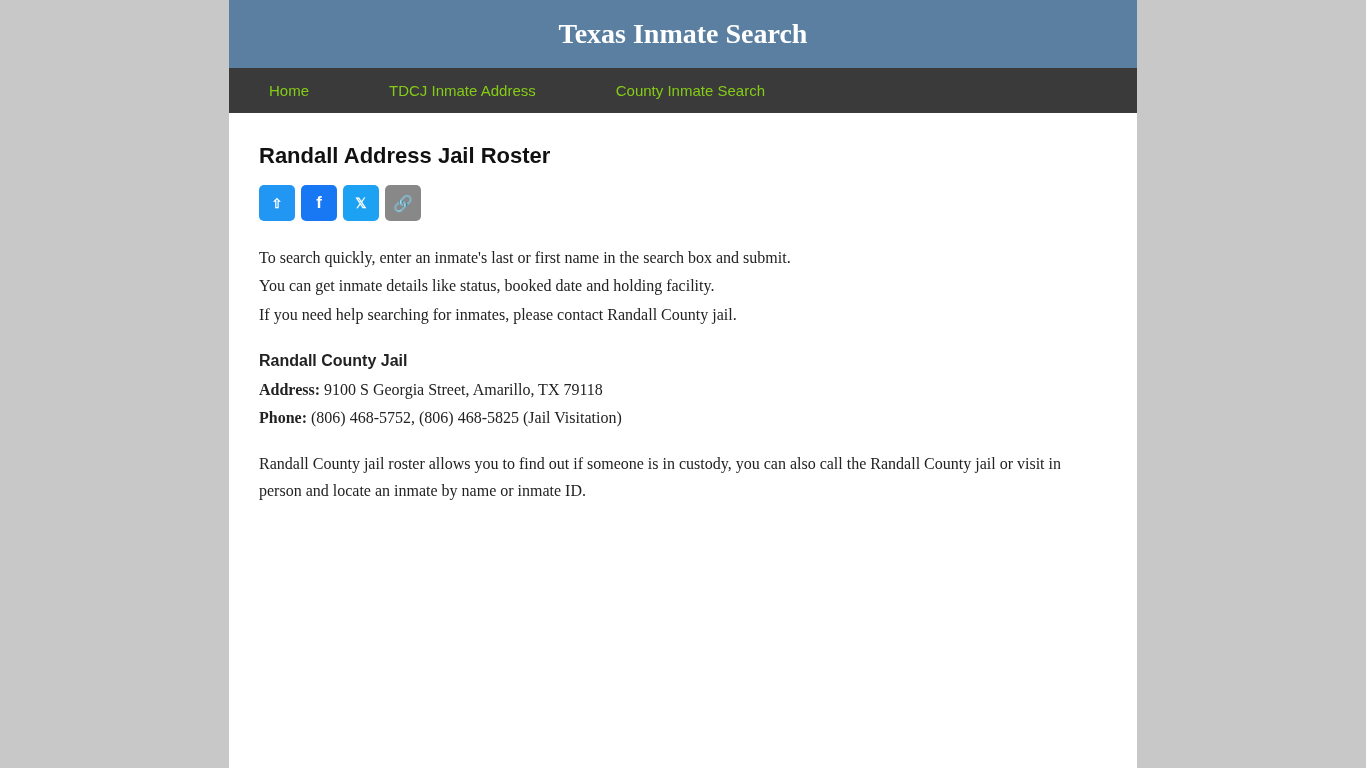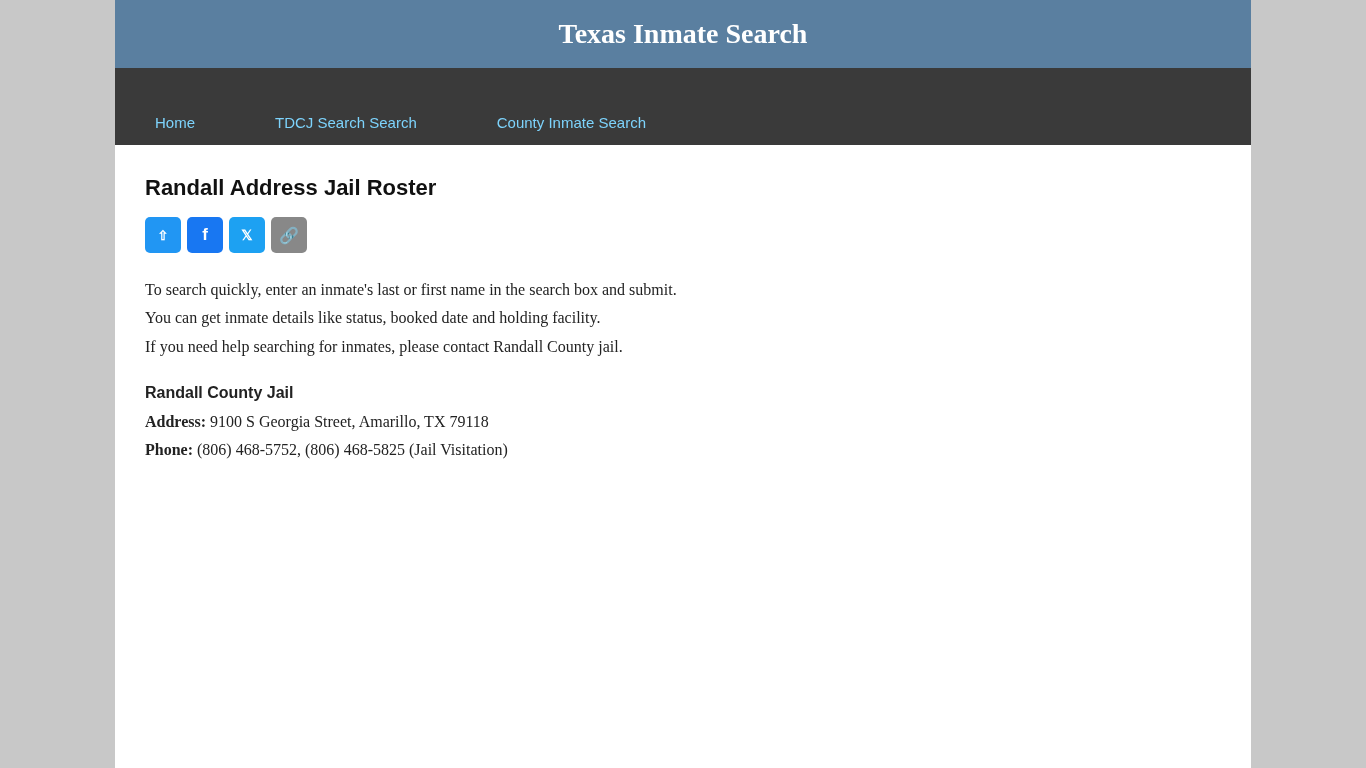--- a/index.html
+++ b/index.html
@@ -16,21 +16,21 @@
     }
 
     .outer-wrapper {
       max-width: 1366px;
       margin: 0 auto;
       display: flex;
       justify-content: center;
     }
 
     .main-container {
-      width: 1136px;
+      width: 908px;
       background-color: #ffffff;
       min-height: 768px;
     }
 
     
     .site-header {
       background-color: #5a7fa0;
       padding: 18px 20px;
       text-align: center;
     }
@@ -44,28 +44,27 @@
 
     
     .site-nav {
       background-color: #3a3a3a;
       display: flex;
       flex-direction: row;
       padding: 0;
     }
 
     .nav-item {
-      color: #7dd3fc;
+      color: #84cc16;
       padding: 14px 40px;
       font-size: 15px;
       font-family: Arial, sans-serif;
       cursor: pointer;
       text-decoration: none;
       display: inline-block;
-      margin-top: 32px;
     }
 
     
     .content-area {
       padding: 30px 30px 40px 30px;
     }
 
     .page-title {
       font-size: 22px;
       font-weight: bold;
@@ -154,21 +153,21 @@
 
 <div class="outer-wrapper">
   <div class="main-container">
 
     <div class="site-header">
       <h1 class="site-title">Texas Inmate Search</h1>
     </div>
 
     <nav class="site-nav">
       <a class="nav-item" href="#">Home</a>
-      <a class="nav-item" href="#">TDCJ Search Search</a>
+      <a class="nav-item" href="#">TDCJ Inmate Address</a>
       <a class="nav-item" href="#">County Inmate Search</a>
     </nav>
 
     <div class="content-area">
 
       <h2 class="page-title">Randall Address Jail Roster</h2>
 
       <div class="social-buttons">
         <button class="social-btn btn-share" title="Share">⇧</button>
         <button class="social-btn btn-facebook" title="Facebook">
@@ -187,16 +186,17 @@
         <p>You can get inmate details like status, booked date and holding facility.</p>
         <p>If you need help searching for inmates, please contact Randall County jail.</p>
       </div>
 
       <div class="jail-info">
         <p class="section-title">Randall County Jail</p>
         <p><strong>Address: </strong><span>9100 S Georgia Street, Amarillo, TX 79118</span></p>
         <p><strong>Phone: </strong><span>(806) 468-5752, (806) 468-5825 (Jail Visitation)</span></p>
       </div>
 
+      <p class="closing-text">Randall County jail roster allows you to find out if someone is in custody, you can also call the Randall County jail or visit in person and locate an inmate by name or inmate ID.</p>
 
     </div>
   </div>
 </div>
 
 </body></html>

